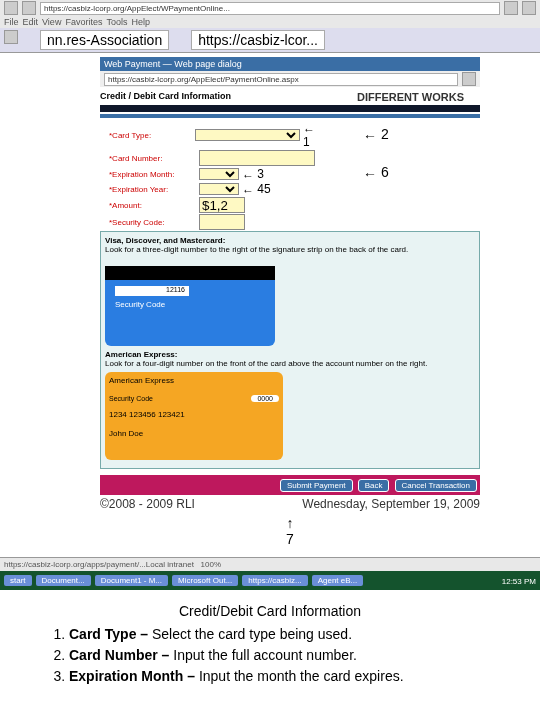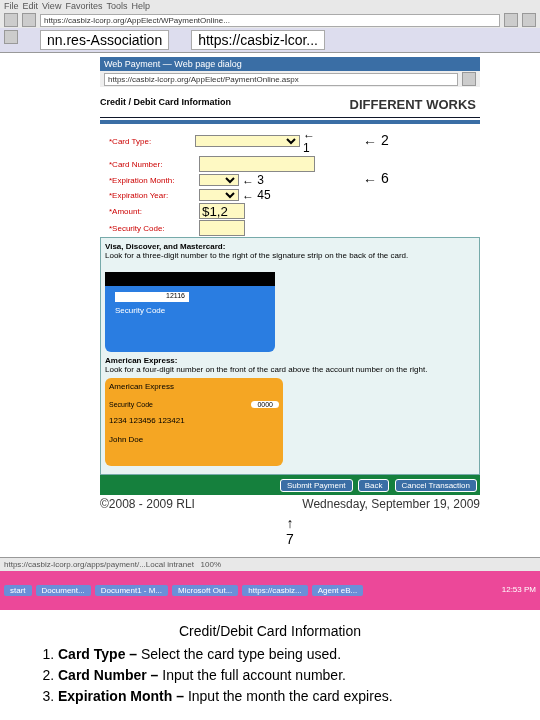--- a/index.html
+++ b/index.html
@@ -4,69 +4,69 @@
 <style>
 body{margin:0;font-family:Arial,sans-serif;font-size:11px;background:#fff;color:#000;width:540px}
 .browser-chrome{background:#e8e8e8;border-bottom:1px solid #999}
 .chrome-row{display:flex;align-items:center;padding:1px 4px;gap:4px;font-size:9px;color:#555}
 .addr-bar{flex:1;background:#fff;border:1px solid #aaa;padding:1px 3px;font-size:8px;color:#333;white-space:nowrap;overflow:hidden}
 .small-icon{width:12px;height:12px;display:inline-block;background:#ccc;border:1px solid #999}
 .tab-bar{display:flex;gap:22px;padding:2px 4px;background:#dde;font-size:14px}
 .tab{background:#fff;border:1px solid #aaa;padding:1px 6px}
 .app-body{background:#fff;padding:4px 60px 4px 100px}
 .app-header{background:#3a6ea5;color:#fff;font-size:9px;padding:2px 4px}
-.section-title{font-weight:bold;font-size:9px;padding:10px 0;border-bottom:1px solid #0f172a;position:relative}
-.link-right{position:absolute;right:4px;font-size:13px;color:#333}
+.section-title{font-weight:bold;font-size:9px;padding:4px 0;border-bottom:7px solid #0f172a;position:relative}
+.link-right{position:absolute;right:16px;font-size:11px;color:#333}
 .form-bar{background:#3a6ea5;height:4px;margin:2px 0}
 .form-row{display:flex;align-items:center;font-size:8px;margin:1px 9px}
 .req-label{color:#c00;width:90px}
 .inp{border:1px solid #888;height:12px;width:110px;background:#fef9c3}
 .inp-sm{width:40px}
 .arrow-label{font-size:12px;color:#000;margin-left:3px}
 .sec-head{background:#3a6ea5;color:#fff;font-size:8px;padding:2px 4px;margin-top:6px}
 .sec-body{background:#e8f3f3;border:1px solid #7aa;padding:4px;font-size:8px}
 .card-blue{background:#2a7de1;width:170px;height:80px;border-radius:6px;margin:4px 0;position:relative;color:#fff;font-size:8px}
 .card-blue .stripe{background:#000;height:14px;margin-top:12px}
 .card-blue .sig{background:#fff;color:#000;width:70px;height:10px;margin:6px 0 0 10px;text-align:right;padding-right:4px;font-size:7px}
 .card-orange{background:#f5a623;width:170px;height:80px;border-radius:6px;margin:4px 0;position:relative;font-size:8px;padding:4px}
 .co-top{display:flex;justify-content:space-between;font-size:7px}
 .co-pill{background:#fff;border-radius:6px;padding:0 6px;font-size:7px}
-.action-bar{background:#15803d;padding:3px;text-align:right;margin-top:0}
+.action-bar{background:#be185d;padding:3px;text-align:right;margin-top:6px}
 .btn{display:inline-block;background:#3a6ea5;border:1px solid #fff;color:#fff;font-size:8px;padding:1px 6px;border-radius:3px;margin-left:2px}
 .footer-row{display:flex;justify-content:space-between;font-size:12px;padding:2px 0;color:#333}
 .callout-7{text-align:center;font-size:14px;margin:2px 0 6px}
 .status-bar{background:#e8e8e8;border-top:1px solid #999;display:flex;justify-content:flex-start;font-size:8px;padding:2px 4px;color:#555}
-.taskbar{background:#ec4899;display:flex;align-items:flex-start;padding:14px 4px;gap:4px}
+.taskbar{background:#14532d;display:flex;align-items:flex-end;padding:4px 4px;gap:4px}
 .tb-item{background:#6a8fd8;color:#fff;font-size:8px;padding:1px 6px;border-radius:2px}
 .tb-time{margin-left:auto;color:#fff;font-size:8px}
 .doc-text{padding:12px 36px;font-size:14px;line-height:1.35}
 .doc-title{text-align:center;font-weight:normal;margin-bottom:4px}
 ol{margin:4px 0 0 18px;padding:0}
-ol li{margin:2px 4px}
+ol li{margin:2px 15px}
 .cols{display:flex;gap:30px}
 .col{flex:1}
 </style>
 </head>
 <body>
 
 <div class="browser-chrome">
   <div class="chrome-row">
+    <span class="small-icon"></span>
+    <span class="small-icon"></span>
+    <div class="addr-bar">https://casbiz-lcorp.org/AppElect/WPaymentOnline...</div>
+    <span class="small-icon"></span>
+    <span class="small-icon"></span>
+  </div>
+  <div class="chrome-row">
     <span>File</span>
     <span>Edit</span>
     <span>View</span>
     <span>Favorites</span>
     <span>Tools</span>
     <span>Help</span>
-  </div>
-  <div class="chrome-row">
-    <span class="small-icon"></span>
-    <span class="small-icon"></span>
-    <div class="addr-bar">https://casbiz-lcorp.org/AppElect/WPaymentOnline...</div>
-    <span class="small-icon"></span>
-    <span class="small-icon"></span>
   </div>
   <div class="tab-bar">
     <span class="small-icon"></span>
     <div class="tab">nn.res-Association</div>
     <div class="tab">https://casbiz-lcor...</div>
   </div>
 </div>
 
 <div class="app-body">
   <div class="app-header">Web Payment — Web page dialog</div>

